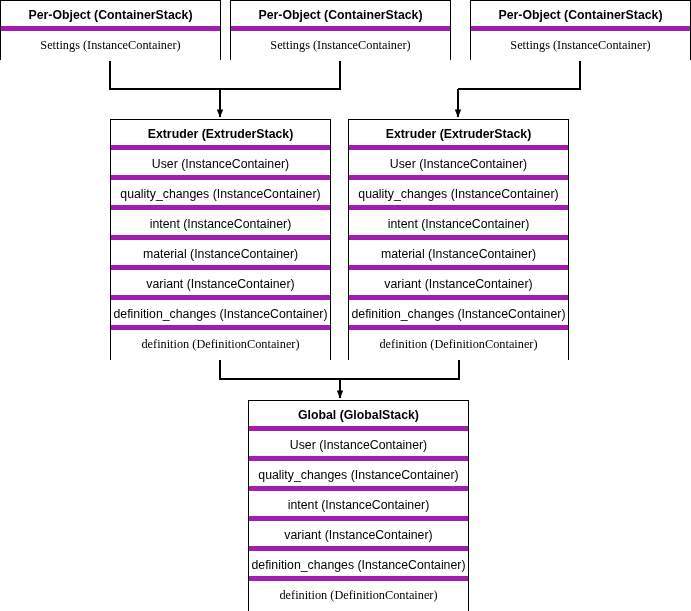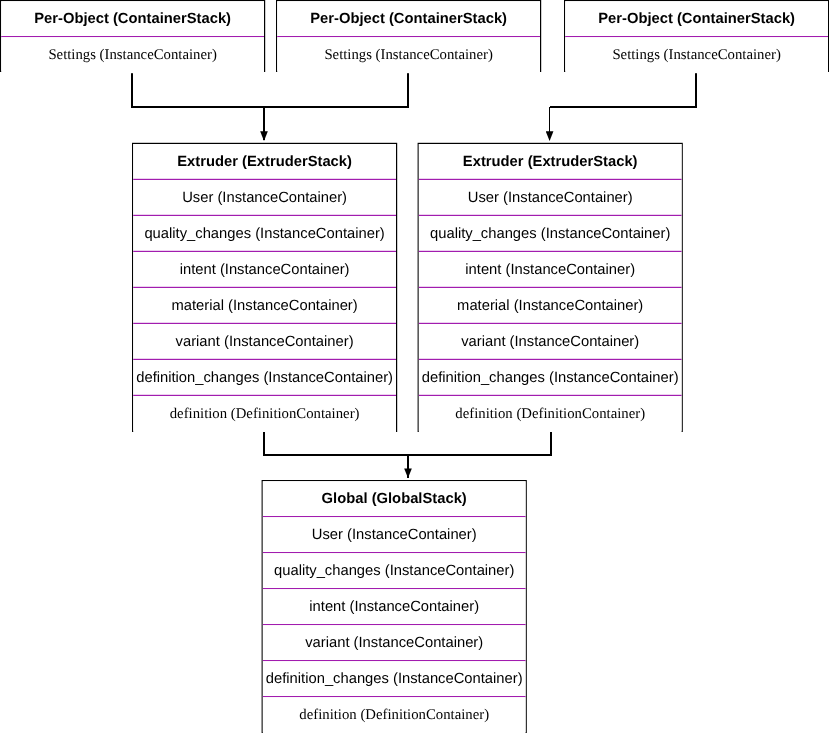--- a/index.html
+++ b/index.html
@@ -36,21 +36,21 @@
   }
   .row {
     box-sizing: border-box;
     height: 30px;
     line-height: 28px;
     text-align: center;
     color: #000000;
     font-size: 12.3px;
     white-space: nowrap;
     overflow: hidden;
-    border-bottom: 1px solid #a21caf;
+    border-bottom: 5px solid #a21caf;
     background: #ffffff;
   }
   .row:last-child {
     border-bottom: none;
     font-family: Liberation Serif, serif;
   }
   .row.header {
     font-weight: bold;
     font-size: 12.3px;
   }
@@ -102,21 +102,21 @@
       <div class="stack-box" style="left: 348px; top: 119px; width: 221px; height: 241px;">
         <div class="row header">Extruder (ExtruderStack)</div>
         <div class="row">User (InstanceContainer)</div>
         <div class="row">quality_changes (InstanceContainer)</div>
         <div class="row">intent (InstanceContainer)</div>
         <div class="row">material (InstanceContainer)</div>
         <div class="row">variant (InstanceContainer)</div>
         <div class="row">definition_changes (InstanceContainer)</div>
         <div class="row">definition (DefinitionContainer)</div>
       </div>
-      <div class="stack-box" style="left: 218px; top: 400px; width: 221px; height: 211px;">
+      <div class="stack-box" style="left: 248px; top: 400px; width: 221px; height: 211px;">
         <div class="row header">Global (GlobalStack)</div>
         <div class="row">User (InstanceContainer)</div>
         <div class="row">quality_changes (InstanceContainer)</div>
         <div class="row">intent (InstanceContainer)</div>
         <div class="row">variant (InstanceContainer)</div>
         <div class="row">definition_changes (InstanceContainer)</div>
         <div class="row">definition (DefinitionContainer)</div>
       </div>
     </div>
 

